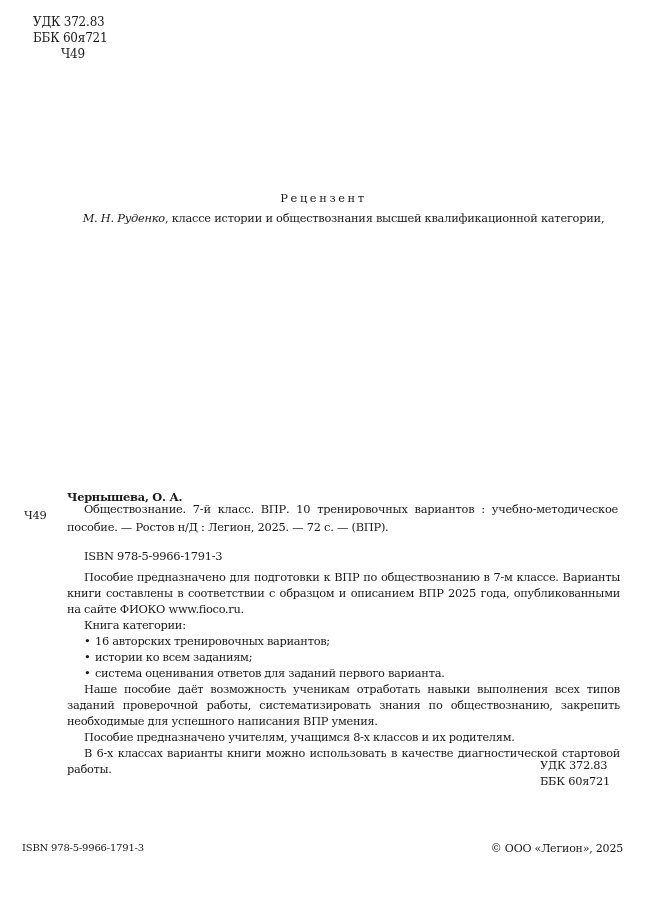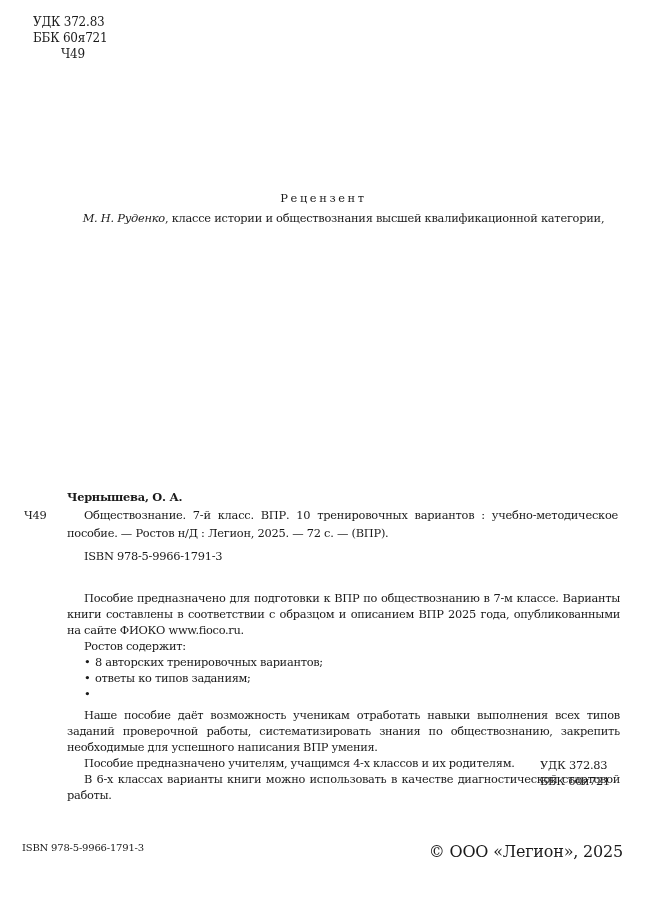--- a/index.html
+++ b/index.html
@@ -47,21 +47,21 @@
     .author {
       position: absolute; left: 67px; top: 0;
       font-weight: bold;
       white-space: nowrap;
     }
     .class-code {
       position: absolute; left: 24px; top: 18px;
       white-space: nowrap;
     }
     .biblio {
-      position: absolute; left: 67px; top: 18px; width: 551px;
+      position: absolute; left: 67px; top: 12px; width: 551px;
       text-indent: 17px;
       text-align: justify;
       text-align-last: left;
       margin: 0;
     }
     .isbn-main {
       position: absolute; left: 84px; top: 59px;
       white-space: nowrap;
     }
 
@@ -69,21 +69,21 @@
       left: 67px; top: 569px; width: 553px;
       font-size: 11.4px;
       line-height: 16px;
       letter-spacing: -0.3px;
     }
     .annotation p {
       margin: 0;
       text-indent: 17px;
       text-align: justify;
     }
-    .annotation p.last-left { text-align-last: left; margin-top: 21px; }
+    .annotation p.last-left { text-align-last: left; }
     .annotation ul {
       list-style: none;
       margin: 0;
       padding: 0 0 0 17px;
     }
     .annotation li { position: relative; padding-left: 11px; }
     .annotation li .bullet {
       position: absolute; left: 0; top: 0;
     }
 
@@ -96,21 +96,21 @@
     }
 
     .footer-isbn {
       left: 22px; top: 842px;
       font-size: 10px;
       letter-spacing: -0.2px;
       white-space: nowrap;
     }
     .footer-copy {
       right: 24px; top: 842px;
-      font-size: 16px;
+      font-size: 11px;
       letter-spacing: -0.2px;
       white-space: nowrap;
     }
   </style>
 </head>
 <body>
 
 <div class="abs top-codes">
   <div class="line">УДК 372.83</div>
   <div class="line">ББК 60я721</div>
@@ -124,28 +124,28 @@
 
 <div class="abs catalog" style="height:80px;">
   <div class="author">Чернышева, О. А.</div>
   <div class="class-code">Ч49</div>
   <p class="biblio">Обществознание. 7-й класс. ВПР. 10 тренировочных вариантов : учебно-методическое посо­бие. — Ростов н/Д : Легион, 2025. — 72 с. — (ВПР).</p>
   <div class="isbn-main">ISBN 978-5-9966-1791-3</div>
 </div>
 
 <div class="abs annotation">
   <p class="last-left">Пособие предназначено для подготовки к ВПР по обществознанию в 7-м классе. Варианты книги составлены в соответствии с образцом и описанием ВПР 2025 года, опубликованными на сайте ФИОКО www.fioco.ru.</p>
-  <p>Ростов содержит:</p>
+  <p>Книга категории:</p>
   <ul>
-    <li><span class="bullet">•</span><span>8 авторских тренировочных вариантов;</span></li>
-    <li><span class="bullet">•</span><span>ответы ко типов заданиям;</span></li>
-    <li><span class="bullet">•</span></li>
+    <li><span class="bullet">•</span><span>16 авторских тренировочных вариантов;</span></li>
+    <li><span class="bullet">•</span><span>истории ко всем заданиям;</span></li>
+    <li><span class="bullet">•</span><span>система оценивания ответов для заданий первого варианта.</span></li>
   </ul>
   <p class="last-left">Наше пособие даёт возможность ученикам отработать навыки выполнения всех типов заданий проверочной работы, систематизировать знания по обществознанию, закрепить необходимые для успешного написания ВПР умения.</p>
-  <p>Пособие предназначено учителям, учащимся 4-х классов и их родителям.</p>
+  <p>Пособие предназначено учителям, учащимся 8-х классов и их родителям.</p>
   <p>В 6-х классах варианты книги можно использовать в качестве диагностической стартовой работы.</p>
 </div>
 
 <div class="abs bottom-codes">
   <div>УДК 372.83</div>
   <div>ББК 60я721</div>
 </div>
 
 <div class="abs footer-isbn">ISBN 978-5-9966-1791-3</div>
 <div class="abs footer-copy">© ООО «Легион», 2025</div>

